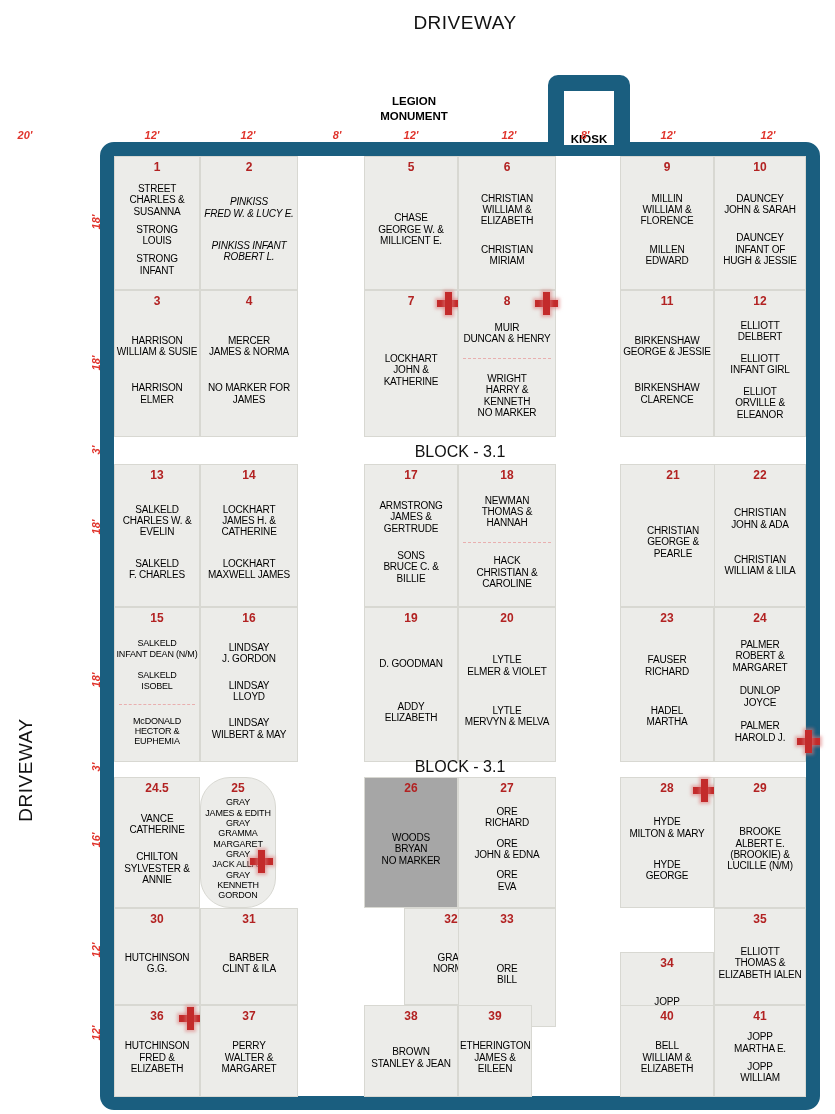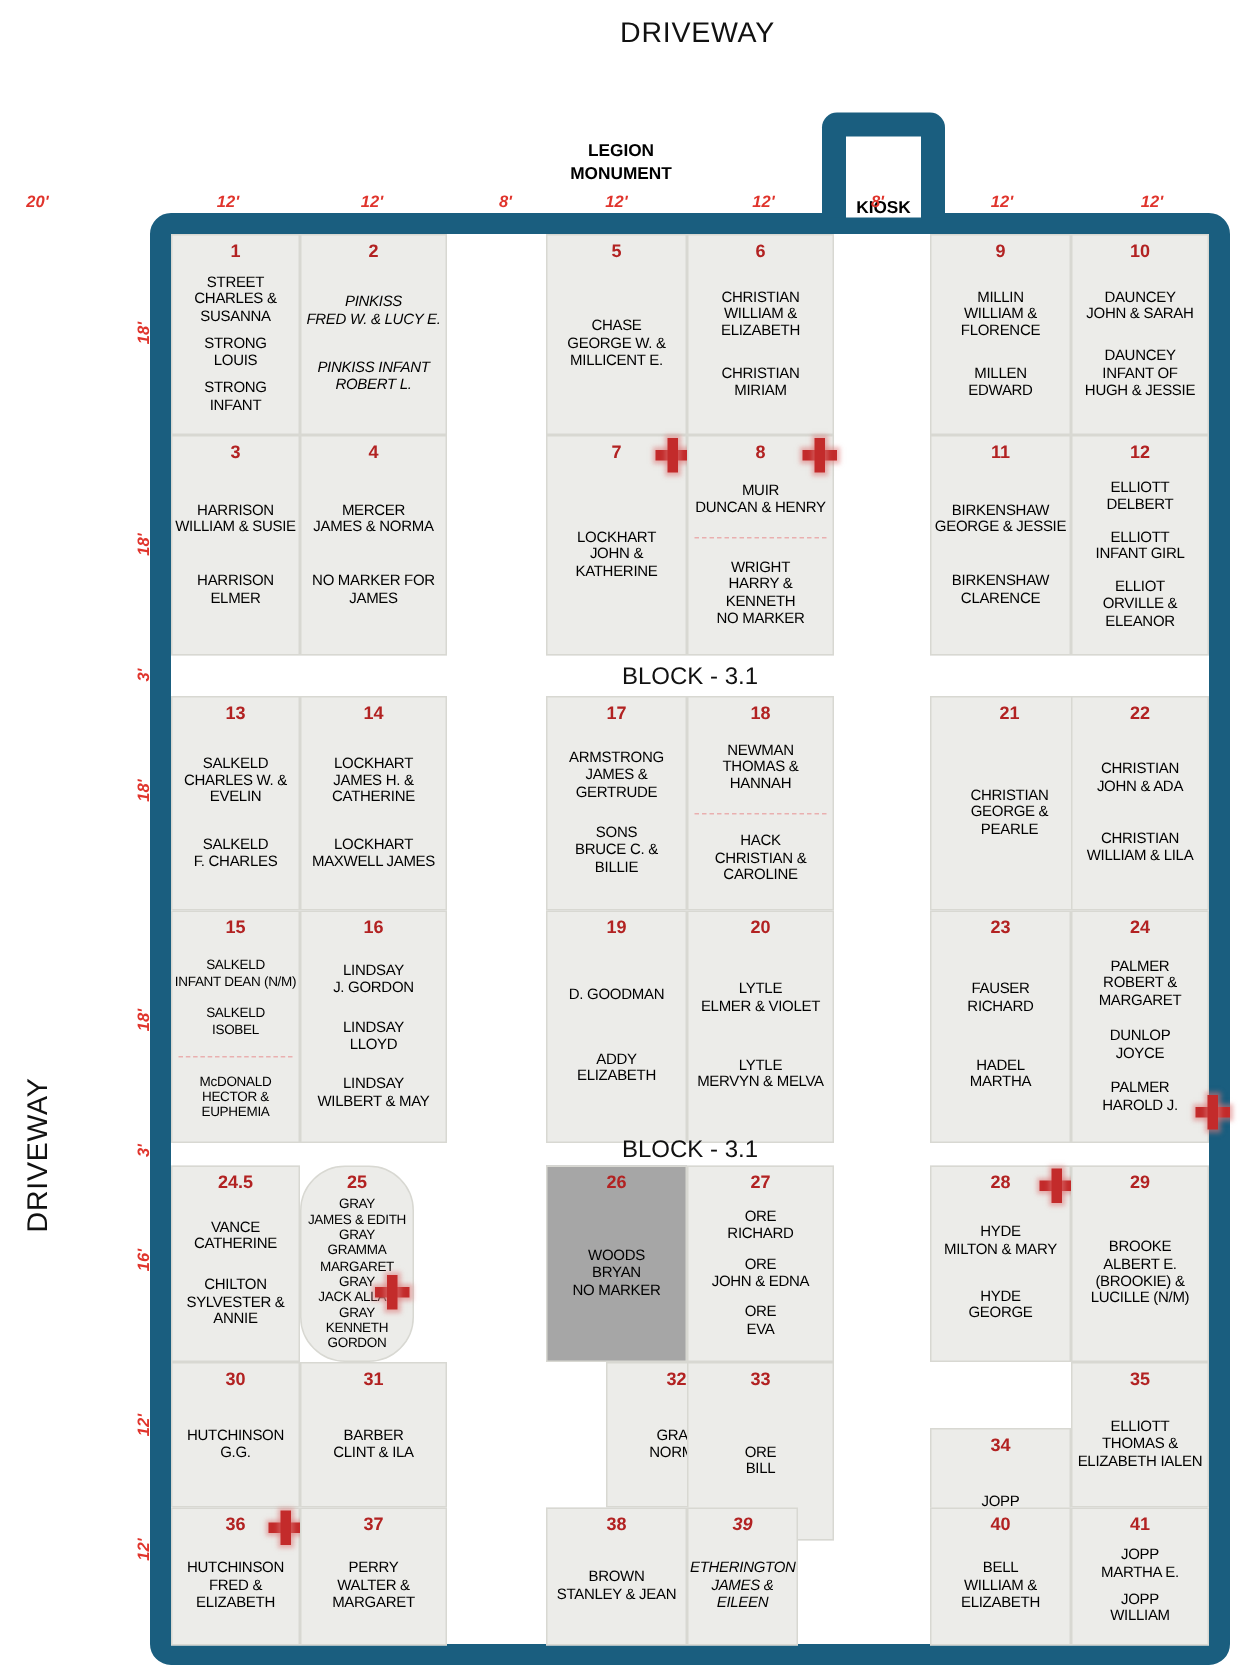--- a/index.html
+++ b/index.html
@@ -576,21 +576,21 @@
       </div>
       <div class="plot" style="left: 364px; top: 1005px; width: 94px; height: 92px;">
         <div class="plot-num">38</div>
         <div class="plot-names">
           <div class="section" style="flex-grow: 1;">
             <div class="name-group">BROWN
 STANLEY &amp; JEAN</div>
           </div>
         </div>
       </div>
-      <div class="plot" style="left: 458px; top: 1005px; width: 74px; height: 92px; font-style: italic;">
+      <div class="plot" style="left: 458px; top: 1005px; width: 74px; height: 92px;">
         <div class="plot-num">39</div>
         <div class="plot-names">
           <div class="section" style="flex-grow: 1;">
             <div class="name-group">ETHERINGTON
 JAMES &amp; EILEEN</div>
           </div>
         </div>
       </div>
       <div class="plot" style="left: 620px; top: 1005px; width: 94px; height: 92px;">
         <div class="plot-num">40</div>

